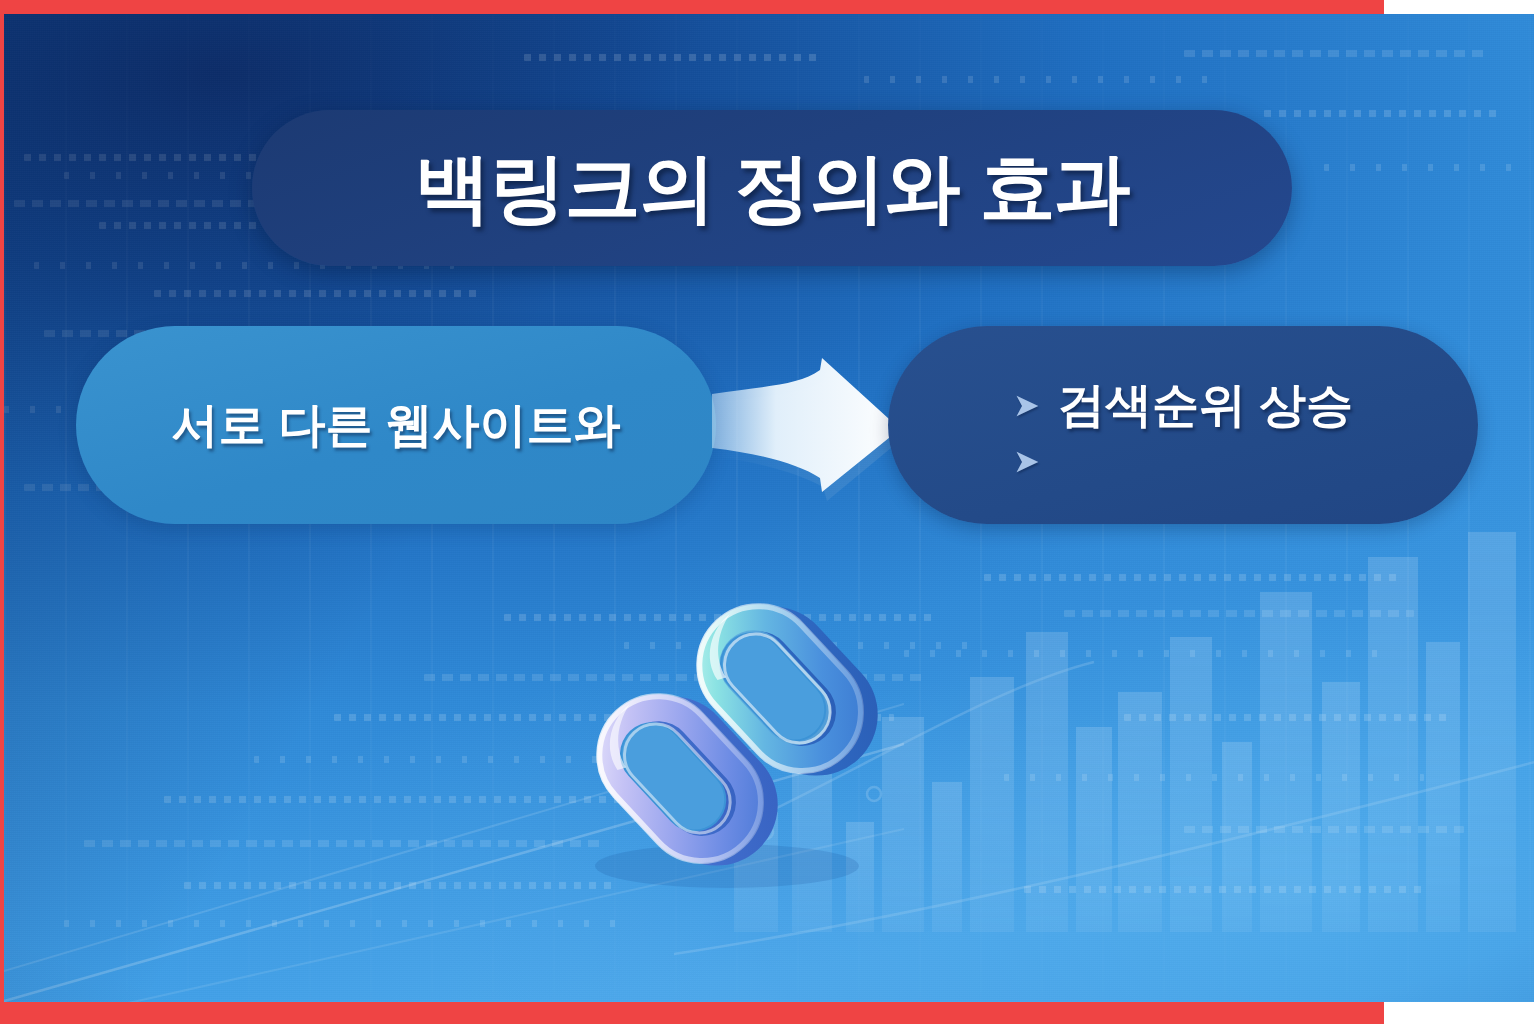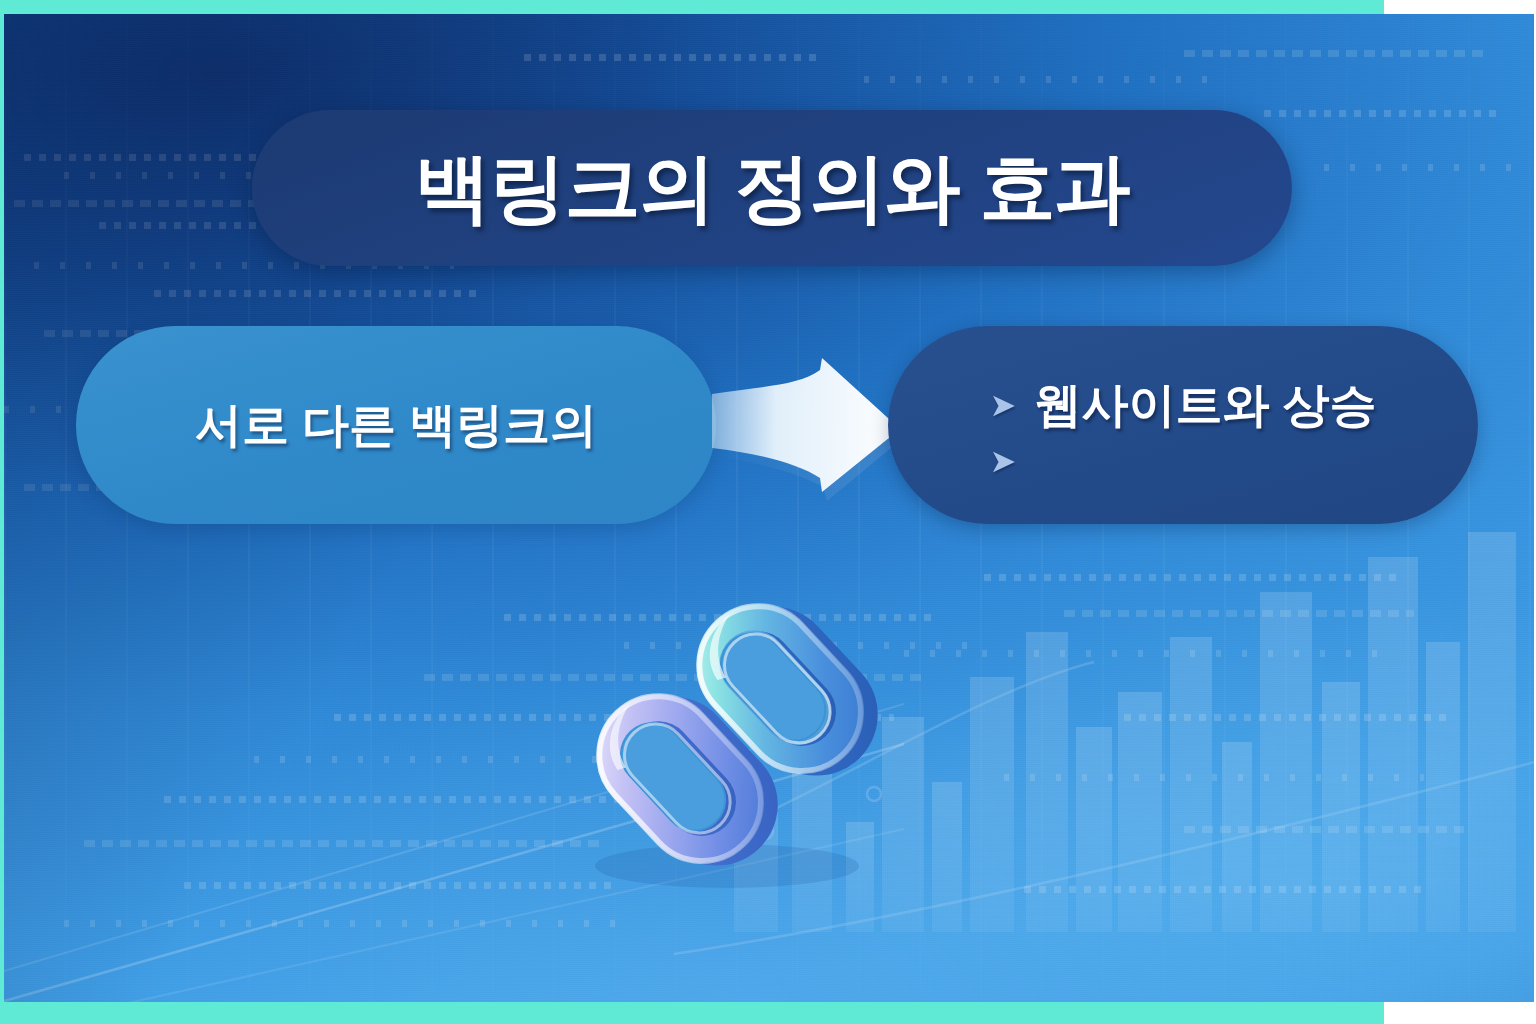--- a/index.html
+++ b/index.html
@@ -1,20 +1,20 @@
 <!DOCTYPE html>
 <html><head>
 <meta charset="utf-8">
 <style>
   html,body{margin:0;padding:0;background:#ffffff;}
   body{width:1536px;height:1024px;overflow:hidden;
        font-family:"Liberation Sans","DejaVu Sans",sans-serif;}
 
   
-  #frame{position:relative;width:1384px;height:1024px;background:#5eead4;}
+  #frame{position:relative;width:1384px;height:1024px;background:#ef4444;}
 
   
   #poster{position:absolute;left:4px;top:14px;width:1530px;height:988px;
           overflow:hidden;background:#2a86d8;}
 
   
   .bg-base{position:absolute;inset:0;
     background:
       radial-gradient(125% 95% at 14% 6%, #0f3272 0%, #134a95 22%, #1f6fc2 46%, #2f8ad8 68%, #41a0e8 100%);
   }
@@ -186,21 +186,21 @@
 
     <div class="bg-vignette"></div>
     <div class="bg-grain"></div>
 
     <div id="title-pill">
       <div id="title-text">백링크의 정의와 효과</div>
     </div>
 
     <div id="card-left" class="card">
       <div class="card-text">
-        <div class="nowrap">서로 다른 백링크의</div>
+        <div class="nowrap">서로 다른 웹사이트와</div>
       </div>
     </div>
 
     <svg id="flow-arrow" viewBox="0 0 210 150">
       <defs>
         <linearGradient id="agrad" x1="0" y1="0" x2="1" y2="0">
           <stop offset="0%" stop-color="#cfe6f8" stop-opacity=".55"></stop>
           <stop offset="34%" stop-color="#eaf5fd" stop-opacity=".95"></stop>
           <stop offset="100%" stop-color="#ffffff" stop-opacity="1"></stop>
         </linearGradient>
@@ -213,21 +213,21 @@
       <path d="M2 44 C 50 36, 86 36, 108 22 L 112 10 L 188 79 L 112 142 L 108 128
                C 86 116, 50 104, 2 98 Z" transform="translate(5,7)" fill="url(#ashadow)" opacity=".5"></path>
       <path d="M2 42 C 52 34, 88 34, 110 18 L 112 6 L 190 77 L 112 140 L 110 126
                C 88 112, 52 102, 2 96 Z" fill="url(#agrad)"></path>
     </svg>
 
     <div id="card-right" class="card">
       <div class="bullet-list">
         <div class="bullet-row">
           <span class="bullet-arrow">➤</span>
-          <span class="bullet-label">웹사이트와 상승</span>
+          <span class="bullet-label">검색순위 상승</span>
         </div>
         <div class="bullet-row">
           <span class="bullet-arrow">➤</span>
         </div>
       </div>
     </div>
 
     <svg id="chain" viewBox="0 0 430 350">
       <defs>
 

